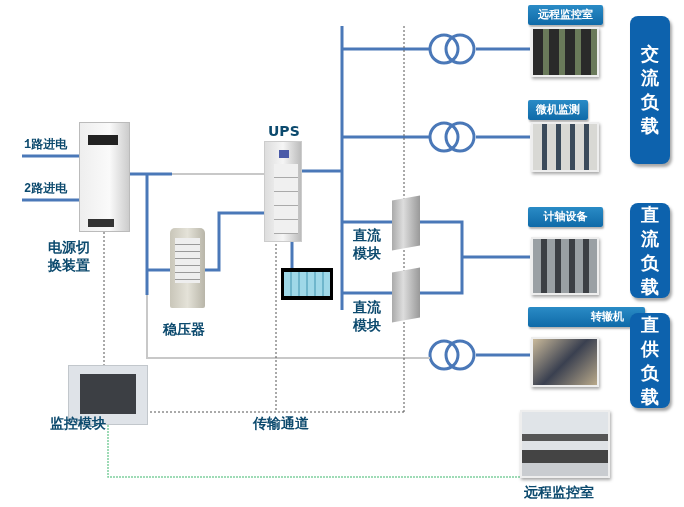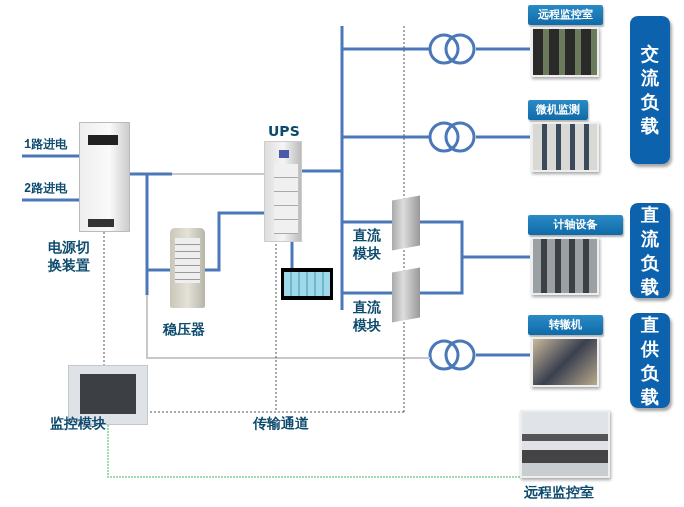--- a/index.html
+++ b/index.html
@@ -101,24 +101,24 @@
 </div>
 <div class="lbl" style="left:42px;top:414px;margin-left:8px;">监控模块</div>
 <div class="lbl" style="left:253px;top:414px;">传输通道</div>
 
 <div class="tag" style="left:528px;top:5px;width:75px;">远程监控室</div>
 <div class="photo" style="left:531px;top:27px;width:64px;height:46px;background:repeating-linear-gradient(90deg,#2a2a2a 0 10px,#6a7a5a 10px 16px);"></div>
 
 <div class="tag" style="left:528px;top:100px;width:60px;">微机监测</div>
 <div class="photo" style="left:531px;top:122px;width:64px;height:46px;background:repeating-linear-gradient(90deg,#d8d8d4 0 9px,#3a4a5a 9px 14px);"></div>
 
-<div class="tag" style="left:528px;top:215px;width:95px;">计轴设备</div>
+<div class="tag" style="left:528px;top:207px;width:75px;">计轴设备</div>
 <div class="photo" style="left:531px;top:237px;width:64px;height:54px;background:repeating-linear-gradient(90deg,#9aa0a4 0 8px,#3c3f44 8px 14px);"></div>
 
-<div class="tag" style="left:528px;top:315px;width:75px;">转辙机</div>
+<div class="tag" style="left:528px;top:307px;width:75px;padding-left:42px;">转辙机</div>
 <div class="photo" style="left:531px;top:337px;width:64px;height:46px;background:linear-gradient(135deg,#c9b99a,#3a4050 50%,#b9a98a);"></div>
 
 <div class="photo" style="left:520px;top:410px;width:86px;height:64px;background:linear-gradient(#e0e4e8 0 35%,#555 35% 45%,#dfe2e6 45% 60%,#444 60% 80%,#c9ccd0 80%);"></div>
 <div class="lbl" style="left:524px;top:483px;">远程监控室</div>
 
 <div class="side" style="left:630px;top:16px;height:148px;">
   <span>交</span>
   <span>流</span>
   <span>负</span>
   <span>载</span>

